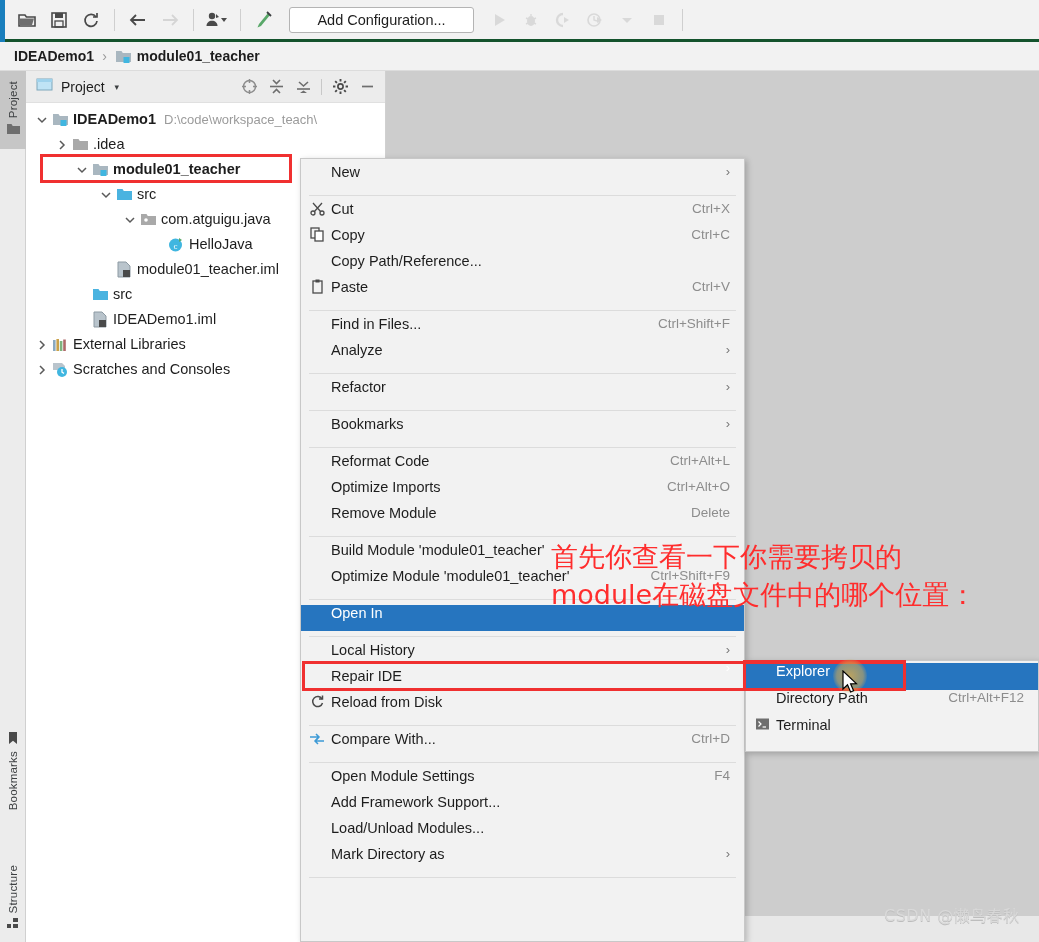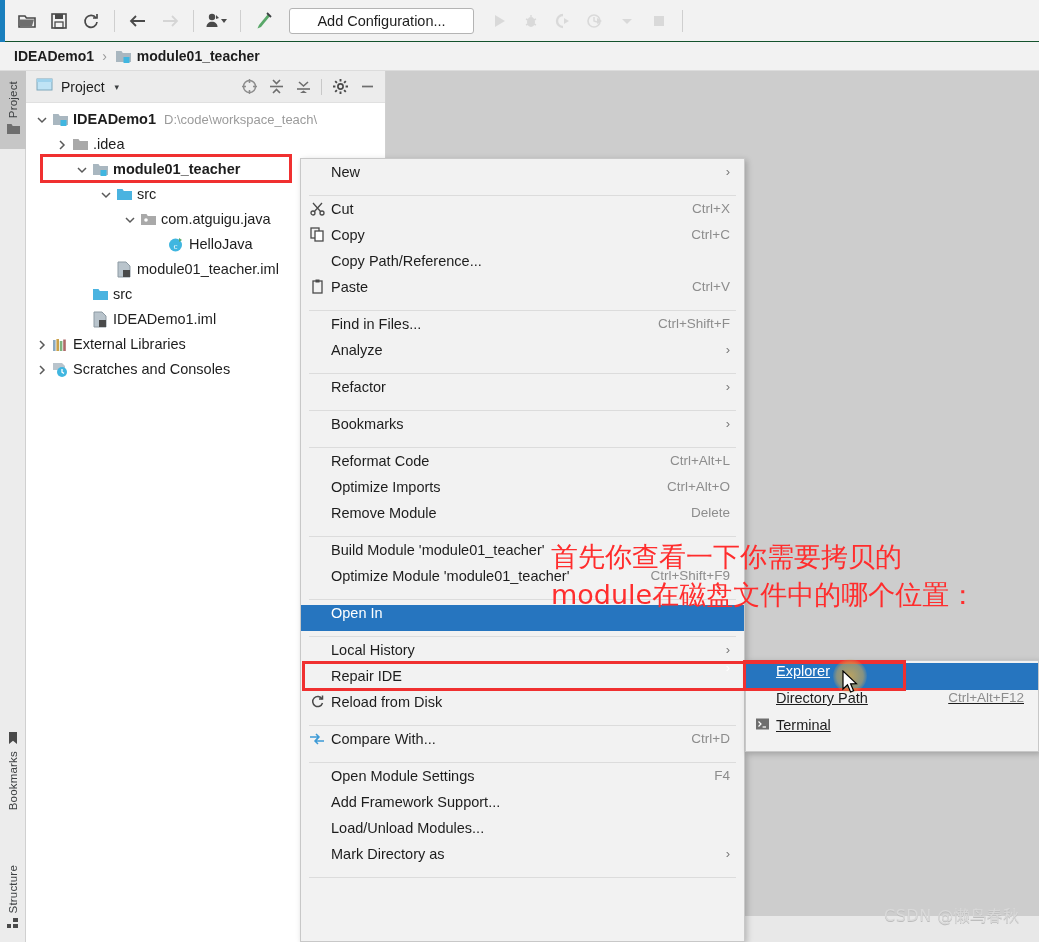--- a/index.html
+++ b/index.html
@@ -7,21 +7,21 @@
     width: 1039px; height: 942px;
     font-family: "Liberation Sans", "DejaVu Sans", sans-serif;
     background: #f2f2f2;
     overflow: hidden;
   }
   #app { position: relative; width: 1039px; height: 942px; }
 
   
   .toolbar {
     position: absolute; left: 0; top: 0; width: 1039px; height: 42px;
-    background: #f2f2f2; border-bottom: 1px solid #14532d;
+    background: #f2f2f2; border-bottom: 3px solid #14532d;
     display: flex; align-items: center; padding-left: 12px; gap: 2px;
   }
   .tb-accent { position: absolute; left: 0; top: 0; width: 5px; height: 42px; background: #1a7fbd; }
   .tb-btn {
     width: 30px; height: 28px; display: flex; align-items: center; justify-content: center;
     color: #3c3f41;
   }
   .tb-sep { width: 1px; height: 22px; background: #cfcfcf; margin: 0 6px; }
   .addcfg {
     height: 26px; min-width: 185px; padding: 0 14px; background: #ffffff;
@@ -137,21 +137,21 @@
     position: absolute; left: 743px; top: 660px; width: 163px; height: 31px;
     border: 3px solid #f03030; z-index: 41; pointer-events: none;
   }
 
   
   .submenu {
     position: absolute; left: 745px; top: 660px; width: 294px; height: 92px;
     background: #f2f2f2; border: 1px solid #c8c8c8;
     box-shadow: 2px 2px 6px rgba(0,0,0,.22); z-index: 35; padding: 2px 0;
   }
-  .submenu .mi { height: 27px; text-decoration: underline; }
+  .submenu .mi { height: 27px; }
 
   
   .annot {
     position: absolute; left: 551px; top: 538px; z-index: 50;
     color: #ff2d2d; font-size: 27px; line-height: 38px;
     font-family: "DejaVu Sans", "Liberation Sans", sans-serif;
     white-space: pre; pointer-events: none;
   }
 
   

